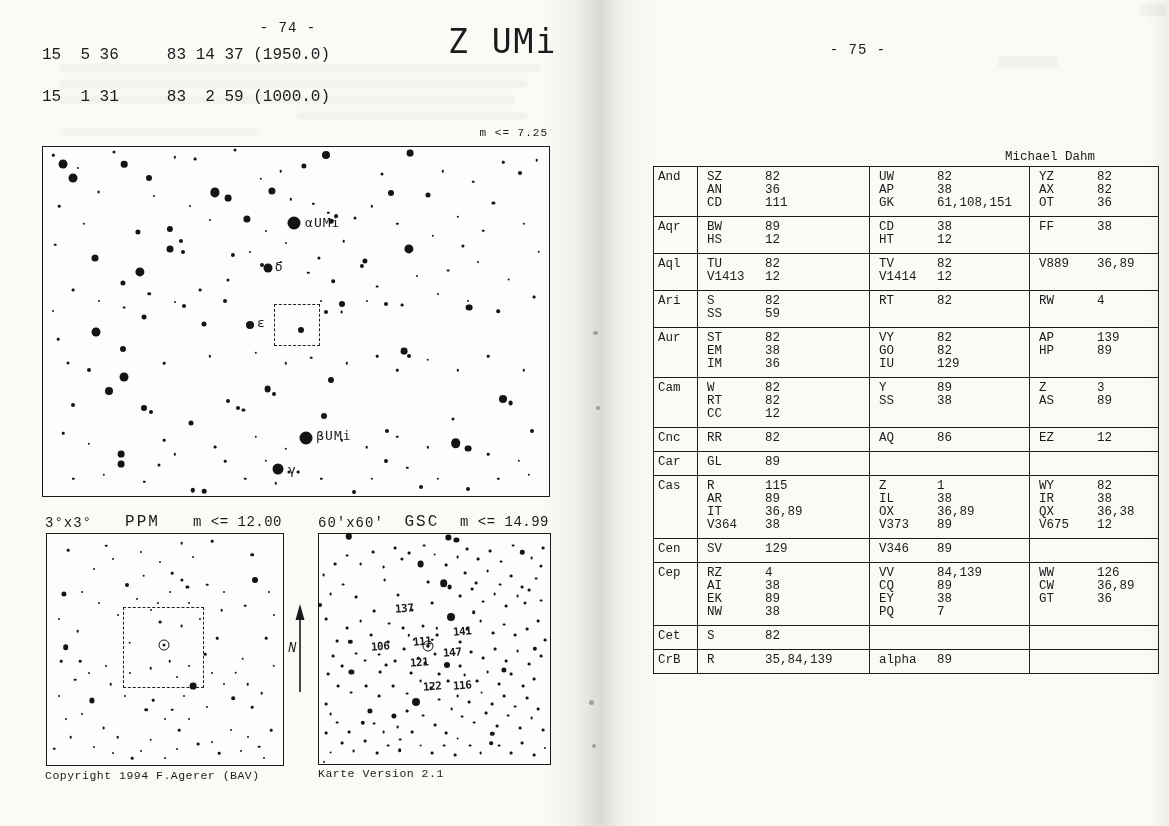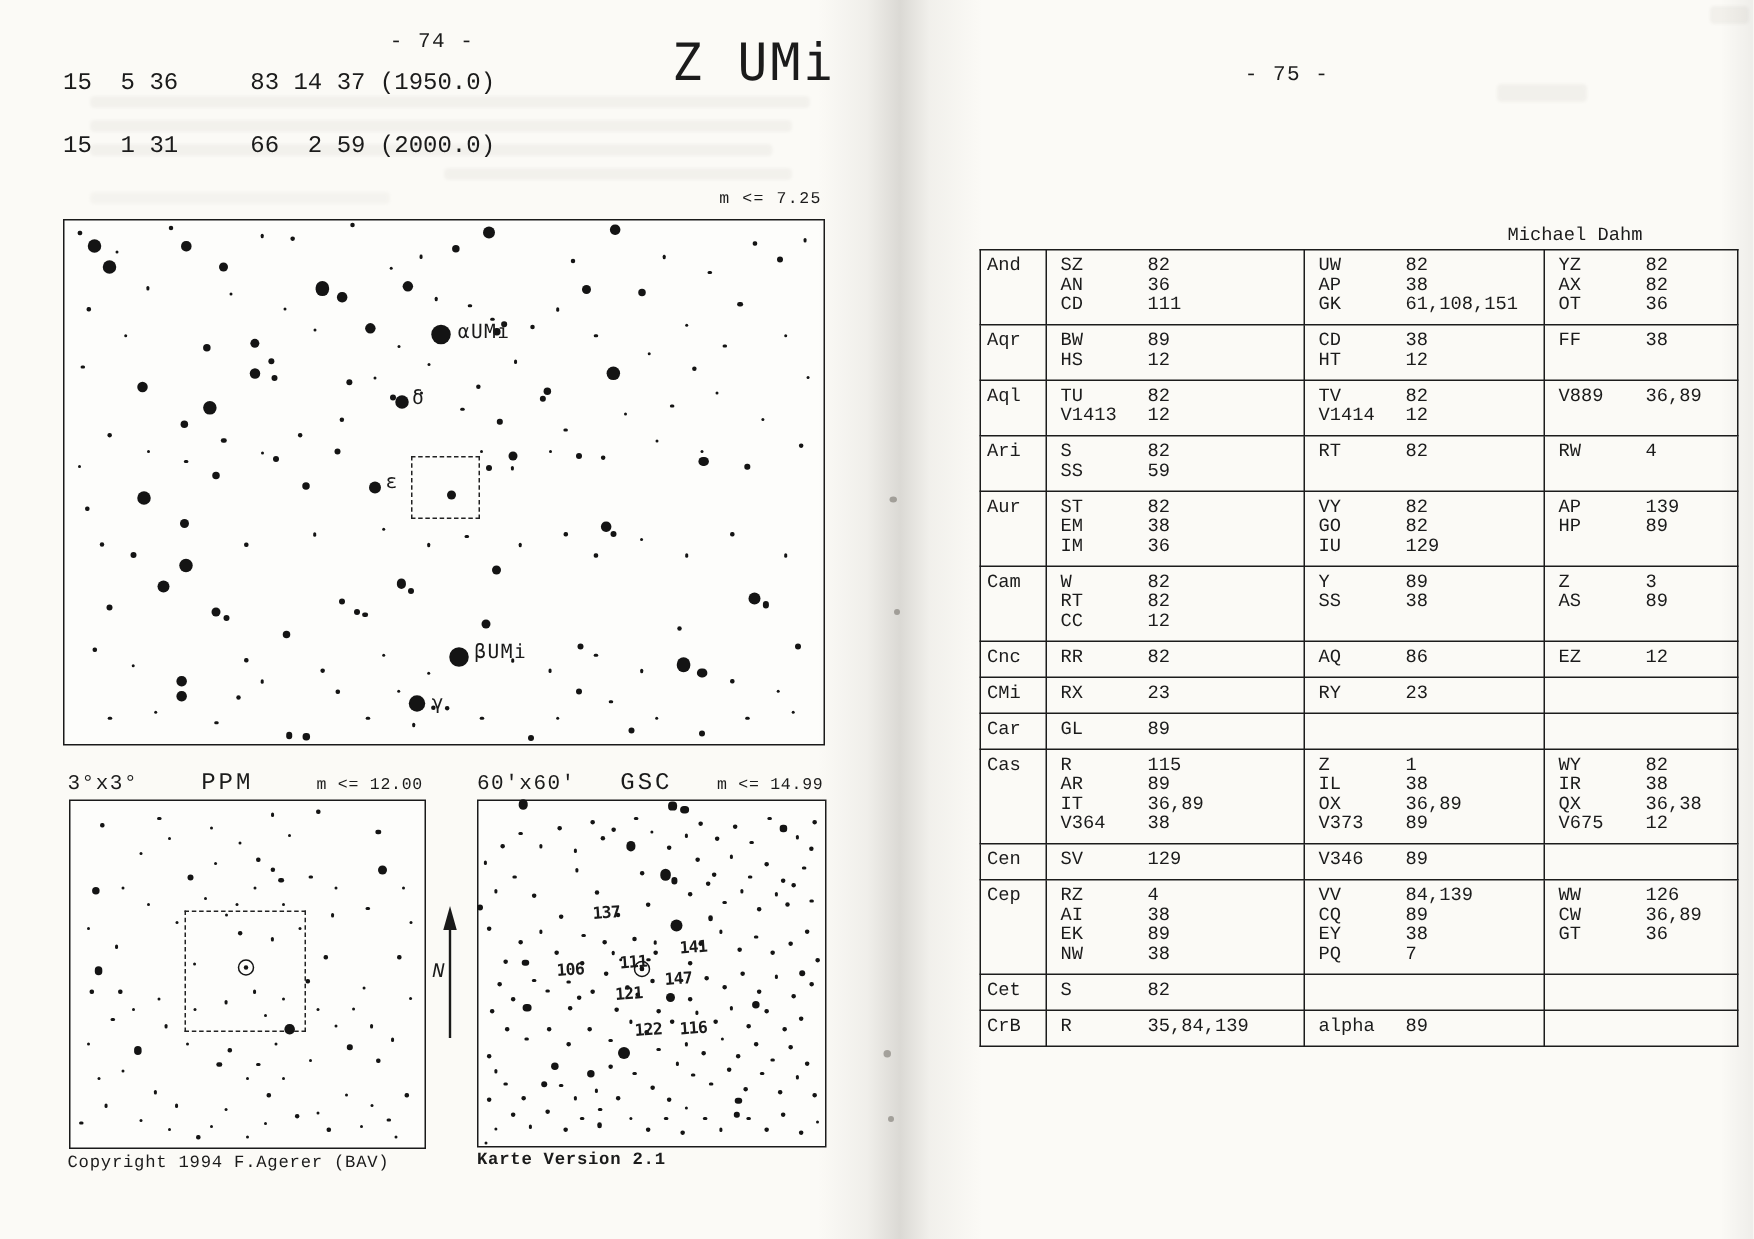--- a/index.html
+++ b/index.html
@@ -44,28 +44,28 @@
     font-family:"DejaVu Sans Mono",monospace;}
   .dash-box{position:absolute;border:1.6px dashed #222;}
   .var-marker{position:absolute;width:9px;height:9px;border:1.4px solid #141414;border-radius:50%;transform:translate(-50%,-50%);}
   .var-marker i{position:absolute;left:50%;top:50%;width:3px;height:3px;margin:-1.5px 0 0 -1.5px;background:#141414;border-radius:50%;}
 
   .sub-header{position:absolute;display:flex;justify-content:space-between;align-items:flex-end;}
   #ppm-header{left:45px;top:513px;width:237px;}
   #gsc-header{left:318px;top:513px;width:231px;}
   .fov{font-size:14px;letter-spacing:1px;}
   .cat-name{font-size:16px;letter-spacing:2px;}
-  .maglim{font-size:11px;letter-spacing:0.5px;padding-bottom:1px;}
+  .maglim{font-size:14px;letter-spacing:0.5px;padding-bottom:1px;}
 
   #north-arrow{position:absolute;left:291px;top:604px;width:18px;height:90px;}
   #north-label{position:absolute;left:-3px;top:36px;font-size:14px;font-style:italic;letter-spacing:0;}
 
   .credit{position:absolute;font-size:11.5px;letter-spacing:0.5px;}
   #copyright{left:45px;top:769px;}
-  #karte-version{left:318px;top:767px;font-weight:bold;}
+  #karte-version{left:318px;top:767px;}
 
   
   #pageno-75{top:42px;left:0;width:516px;text-align:center;}
   .doc-heading{position:absolute;top:62px;left:0;width:516px;text-align:center;
     font-family:"Liberation Serif","DejaVu Serif",serif;font-weight:700;font-size:18px;letter-spacing:0.3px;}
   .intro{position:absolute;left:53px;top:108px;font-size:12.5px;line-height:15.5px;white-space:pre;}
   .author{position:absolute;left:53px;top:150px;width:470px;text-align:right;padding-right:28px;box-sizing:border-box;font-size:12.5px;}
 
   table.catalog{position:absolute;left:53px;top:166px;width:470px;border-collapse:collapse;
     font-size:12.5px;line-height:13px;table-layout:fixed;}
@@ -83,21 +83,21 @@
 
   <div class="ghost" style="left:60px;top:64px;width:480px;height:8px;"></div>
   <div class="ghost" style="left:60px;top:80px;width:468px;height:8px;"></div>
   <div class="ghost" style="left:60px;top:96px;width:455px;height:8px;"></div>
   <div class="ghost" style="left:296px;top:112px;width:232px;height:8px;"></div>
   <div class="ghost" style="left:60px;top:128px;width:200px;height:8px;opacity:.05;"></div>
 
   <div class="pageno" id="pageno-74">- 74 -</div>
   <div class="chart-title">Z UMi</div>
   <div class="coords" id="coords1">15  5 36     83 14 37 (1950.0)</div>
-  <div class="coords" id="coords2">15  1 31     66  2 59 (2000.0)</div>
+  <div class="coords" id="coords2">15  1 31     83  2 59 (1000.0)</div>
   <div class="maglim-main">m &lt;= 7.25</div>
 
   <div class="chart" id="main-chart">
     <div class="dash-box" id="main-dash" style="left: 45.6%; top: 45%; width: 8.7%; height: 11.4%;"></div>
   <div class="star" style="left: 49.6%; top: 21.8%; height: 13px; width: 13px;"></div>
       <div class="star" style="left: 57%; top: 21.3%; height: 4.6px; width: 4.6px;"></div>
       <div class="star" style="left: 44.4%; top: 34.7%; height: 9px; width: 9px;"></div>
       <div class="star" style="left: 43.2%; top: 33.7%; height: 4px; width: 4px;"></div>
       <div class="star" style="left: 40.9%; top: 51%; height: 8px; width: 8px;"></div>
       <div class="star" style="left: 51%; top: 52.4%; height: 6px; width: 6px;"></div>
@@ -712,30 +712,20 @@
             <div class="vline"><span class="vname">RR</span><span>82</span></div>
           </td>
           <td class="g-col g2">
             <div class="vline"><span class="vname">AQ</span><span>86</span></div>
           </td>
           <td class="g-col g3">
             <div class="vline"><span class="vname">EZ</span><span>12</span></div>
           </td>
         </tr>
         <tr>
-          <td class="c-col">CMi</td>
-          <td class="g-col g1">
-            <div class="vline"><span class="vname">RX</span><span>23</span></div>
-          </td>
-          <td class="g-col g2">
-            <div class="vline"><span class="vname">RY</span><span>23</span></div>
-          </td>
-          <td class="g-col g3"></td>
-        </tr>
-        <tr>
           <td class="c-col">Car</td>
           <td class="g-col g1">
             <div class="vline"><span class="vname">GL</span><span>89</span></div>
           </td>
           <td class="g-col g2"></td>
           <td class="g-col g3"></td>
         </tr>
         <tr>
           <td class="c-col">Cas</td>
           <td class="g-col g1">

